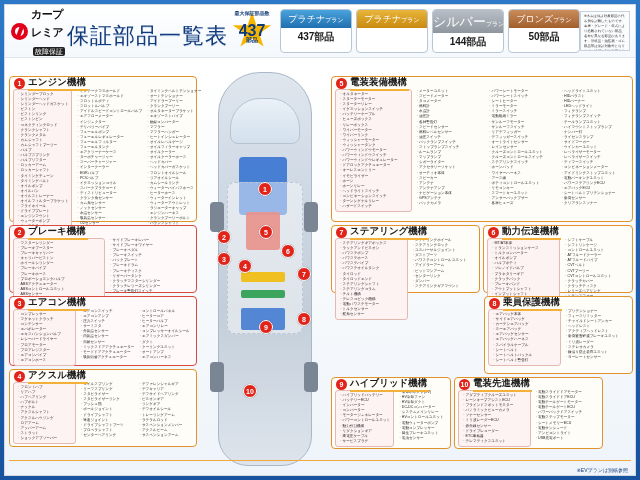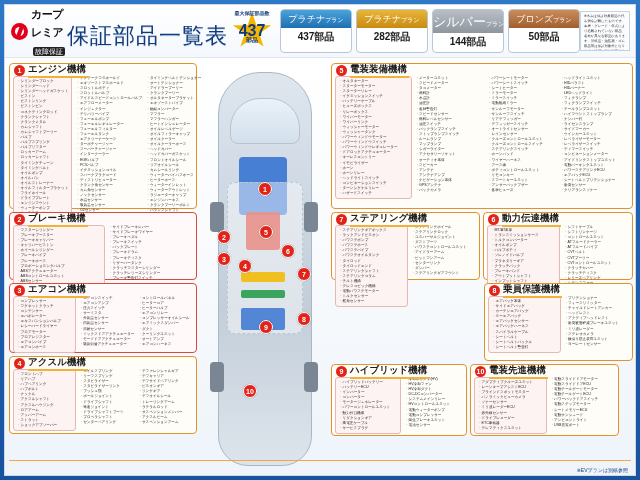--- a/index.html
+++ b/index.html
@@ -93,21 +93,21 @@
     margin-left:auto;margin-right:5px;width:88px;height:40px;
     border:1px solid #c8d2de;background:#fbfcfe;
     font-size:3.4px;line-height:1.45;color:#333;padding:2px 3px;
     box-sizing:border-box;overflow:hidden;
   }
   
   .body{
     position:relative;height:419px;
     background:linear-gradient(180deg,#ffffff 0%,#f6f9fc 60%,#eef4fa 100%);
   }
-  .col{position:absolute;top:5px;}
+  .col{position:absolute;top:18px;}
   .colL{left:4px;width:188px;}
   .colR{left:326px;width:302px;}
   .sec{
     position:relative;margin-bottom:3px;
     border:1px solid #e2922a;border-radius:4px;
     background:#fffdf8;
     padding:12px 3px 3px 3px;
     box-sizing:border-box;
   }
   .sec.brk{border-color:#d94a3d;background:#fffaf9;}
@@ -225,21 +225,20 @@
         <div class="plan platinum">
           <div class="plan-name">
             <span style="font-size:9px">プラチナ</span><span>プラン</span>
           </div>
           <div class="plan-count">437部品</div>
         </div>
         <div class="plan gold">
           <div class="plan-name">
             <span style="font-size:9px">プラチナ</span><span>プラン</span>
           </div>
-          <div class="plan-count">282部品</div>
         </div>
         <div class="plan silver">
           <div class="plan-name">
             <span style="font-size:13px">シルバー</span><span>プラン</span>
           </div>
           <div class="plan-count">144部品</div>
         </div>
         <div class="plan bronze">
           <div class="plan-name">
             <span style="font-size:9px">ブロンズ</span><span>プラン</span>
@@ -741,21 +740,21 @@
                   <li>ミリ波レーダー</li>
                   <li>ステレオカメラ</li>
                   <li>横滑り防止装置ユニット</li>
                   <li>ヨーレートセンサー</li>
                 </ul>
             </div>
           </div>
         </div>
 
         <div style="display:flex;gap:3px;">
-          <div class="sec" style="width:136px;height:72px;">
+          <div class="sec" style="width:120px;height:72px;">
             <div class="sec-head">
               <div class="sec-num">9</div>
               <div class="sec-title">ハイブリッド機構</div>
             </div>
             <div class="sec-body">
               <ul class="plist inner-box" id="s8c0">
                   <li>ハイブリッドバッテリー</li>
                   <li>バッテリーECU</li>
                   <li>インバーター</li>
                   <li>コンバーター</li>

